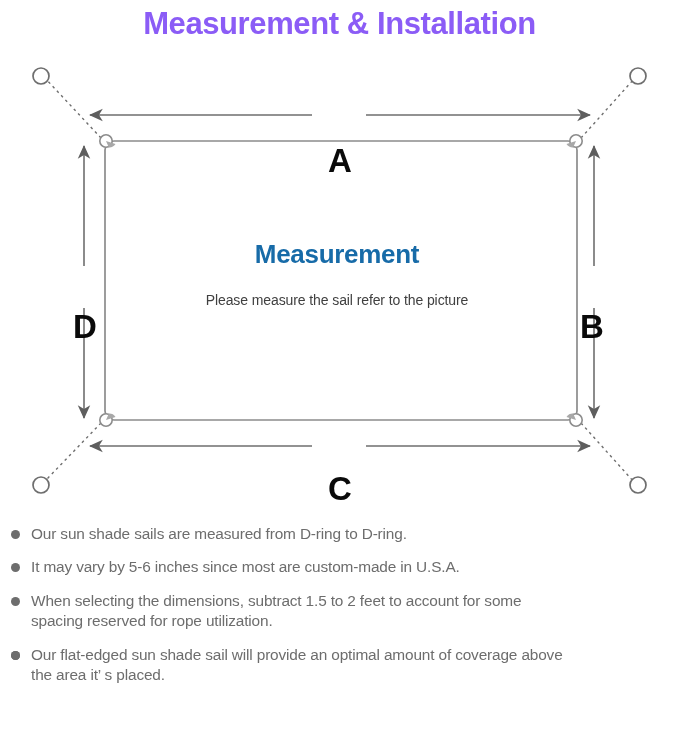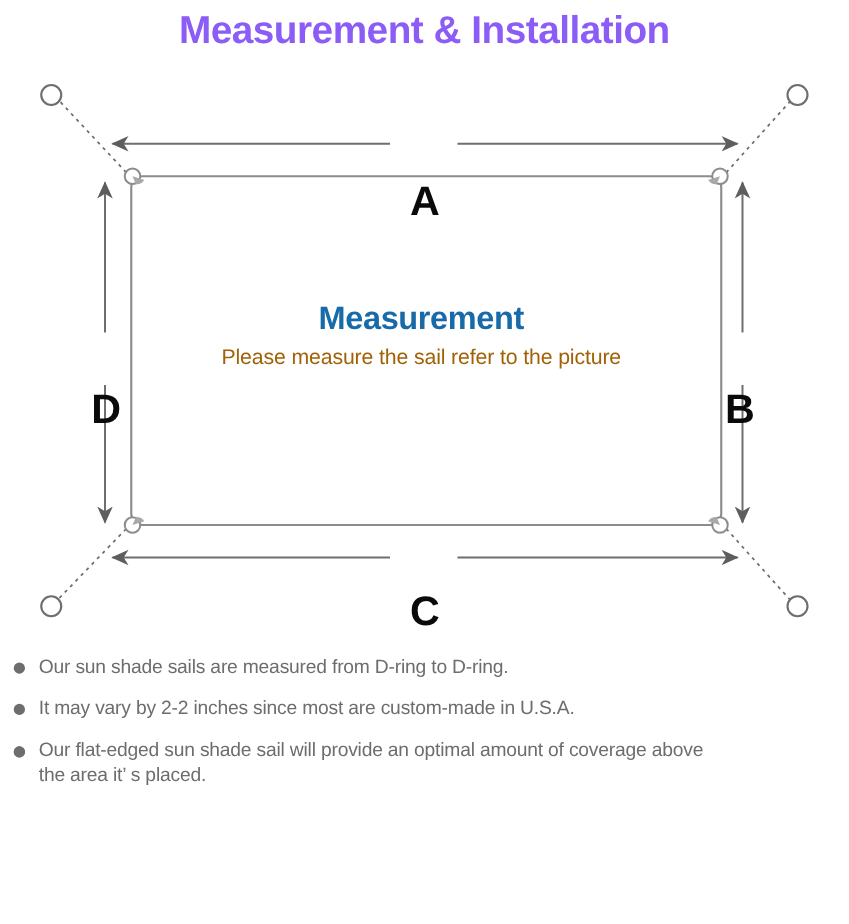--- a/index.html
+++ b/index.html
@@ -54,25 +54,25 @@
   }
   #sail-heading {
     font-family: "Liberation Sans", sans-serif;
     font-weight: bold;
     font-size: 26px;
     color: #176ba8;
     letter-spacing: -0.3px;
     line-height: 1.1;
   }
   #sail-subheading {
-    margin-top: 7px;
+    margin-top: 23px;
     font-family: "Liberation Sans", sans-serif;
     font-weight: normal;
-    font-size: 17px;
-    color: #a16207;
+    font-size: 14px;
+    color: #404040;
     letter-spacing: -0.1px;
   }
 
   
   .dim-letter {
     position: absolute;
     font-family: "Liberation Sans", sans-serif;
     font-weight: bold;
     font-size: 33px;
     color: #0a0a0a;
@@ -182,21 +182,25 @@
 
 </div>
 
 <ul id="notes-list">
   <li class="note-item">
     <span class="note-bullet"></span>
     <span>Our sun shade sails are measured from D-ring to D-ring.</span>
   </li>
   <li class="note-item">
     <span class="note-bullet"></span>
-    <span>It may vary by 2-2 inches since most are custom-made in U.S.A.</span>
+    <span>It may vary by 5-6 inches since most are custom-made in U.S.A.</span>
+  </li>
+  <li class="note-item">
+    <span class="note-bullet"></span>
+    <span>When selecting the dimensions, subtract 1.5 to 2 feet to account for some spacing reserved for rope utilization.</span>
   </li>
   <li class="note-item">
     <span class="note-bullet"></span>
   </li>
   <li class="note-item">
     <span class="note-bullet"></span>
     <span>Our flat-edged sun shade sail will provide an optimal amount of coverage above the area it’ s placed.</span>
   </li>
 </ul>
 

